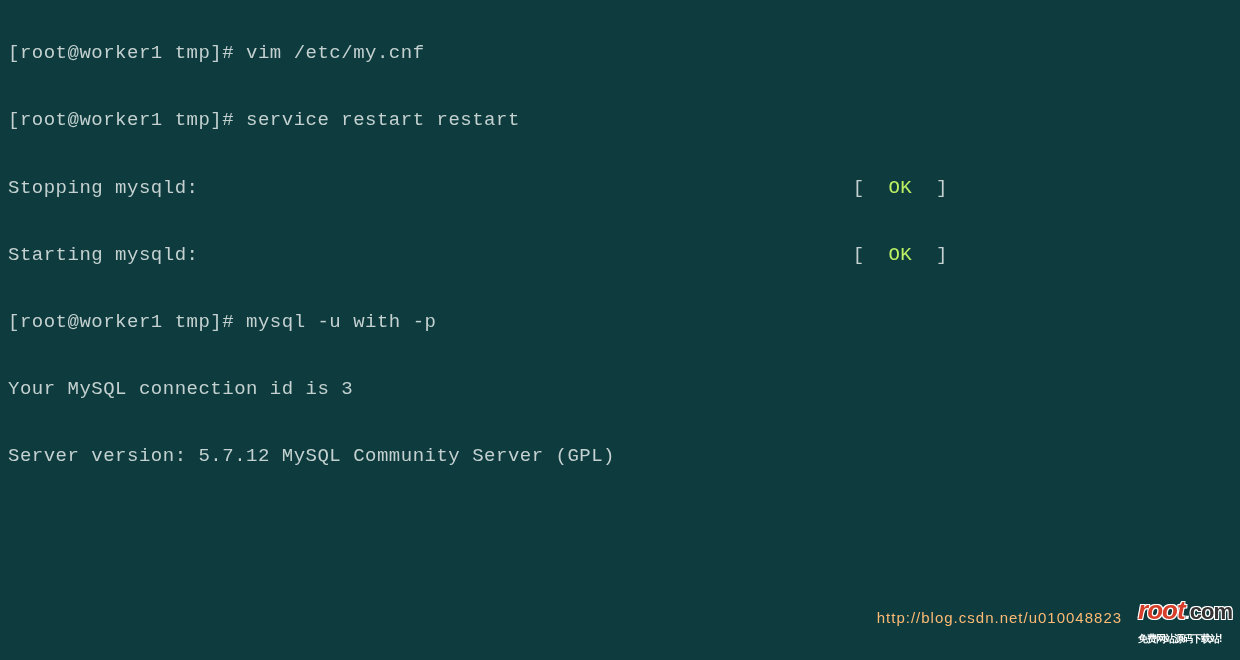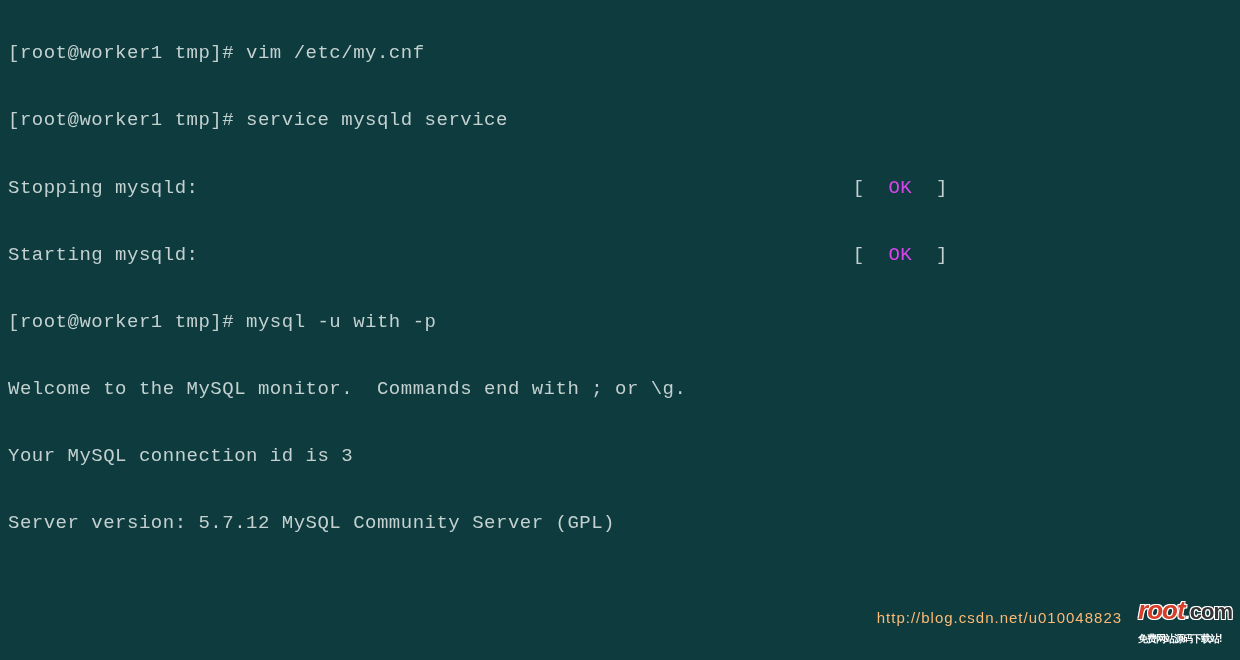--- a/index.html
+++ b/index.html
@@ -17,21 +17,21 @@
       height: 660px;
       padding: 4px 8px;
       overflow: hidden;
       position: relative;
     }
     .terminal {
       white-space: pre;
       letter-spacing: 0.5px;
     }
     .ok {
-      color: #d946ef;
+      color: #bef264;
       margin-top: 40px;
     }
     .watermark {
       position: absolute;
       bottom: 12px;
       right: 8px;
       font-family: Arial, sans-serif;
       display: flex;
       align-items: center;
       gap: 6px;
@@ -77,25 +77,24 @@
       display: flex;
       justify-content: space-between;
       width: 940px;
     }
   </style>
 </head>
 <body>
 
 <div class="terminal">
 <span class="line"><span>[root@worker1 tmp]# </span><span>vim /etc/my.cnf</span></span>
-<span class="line"><span>[root@worker1 tmp]# </span><span>service mysqld service</span></span>
+<span class="line"><span>[root@worker1 tmp]# </span><span>service restart restart</span></span>
 <span class="line status-line"><span>Stopping mysqld:</span><span><span>[  </span><span class="ok">OK</span><span>  ]</span></span></span>
 <span class="line status-line"><span>Starting mysqld:</span><span><span>[  </span><span class="ok">OK</span><span>  ]</span></span></span>
 <span class="line"><span>[root@worker1 tmp]# </span><span>mysql -u with -p</span></span>
-<span class="line">Welcome to the MySQL monitor.  Commands end with ; or \g.</span>
 <span class="line">Your MySQL connection id is 3</span>
 <span class="line">Server version: 5.7.12 MySQL Community Server (GPL)</span>
 <span class="line"> </span>
 
 
 
 
 
 
 

